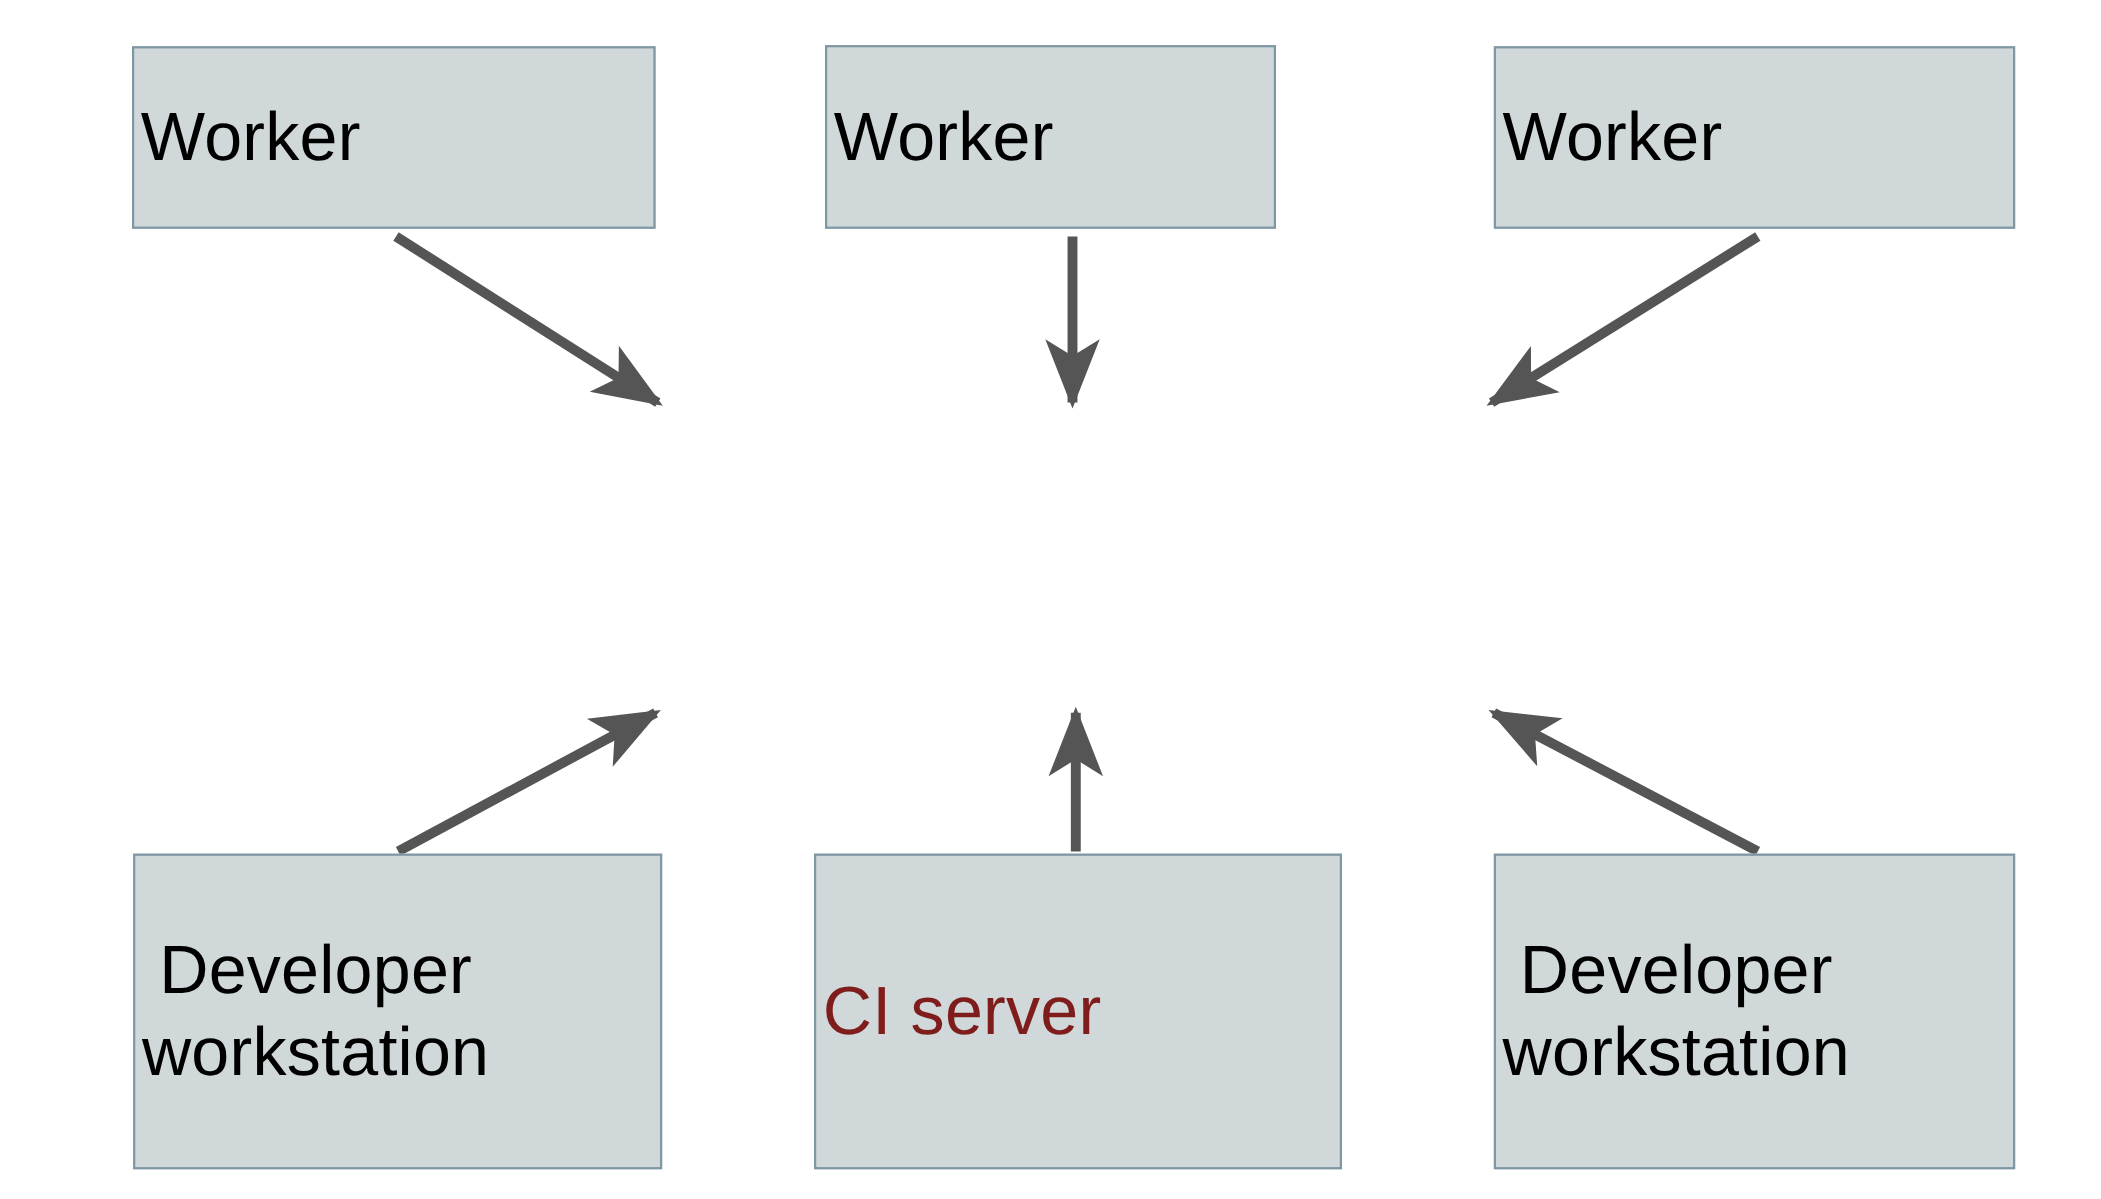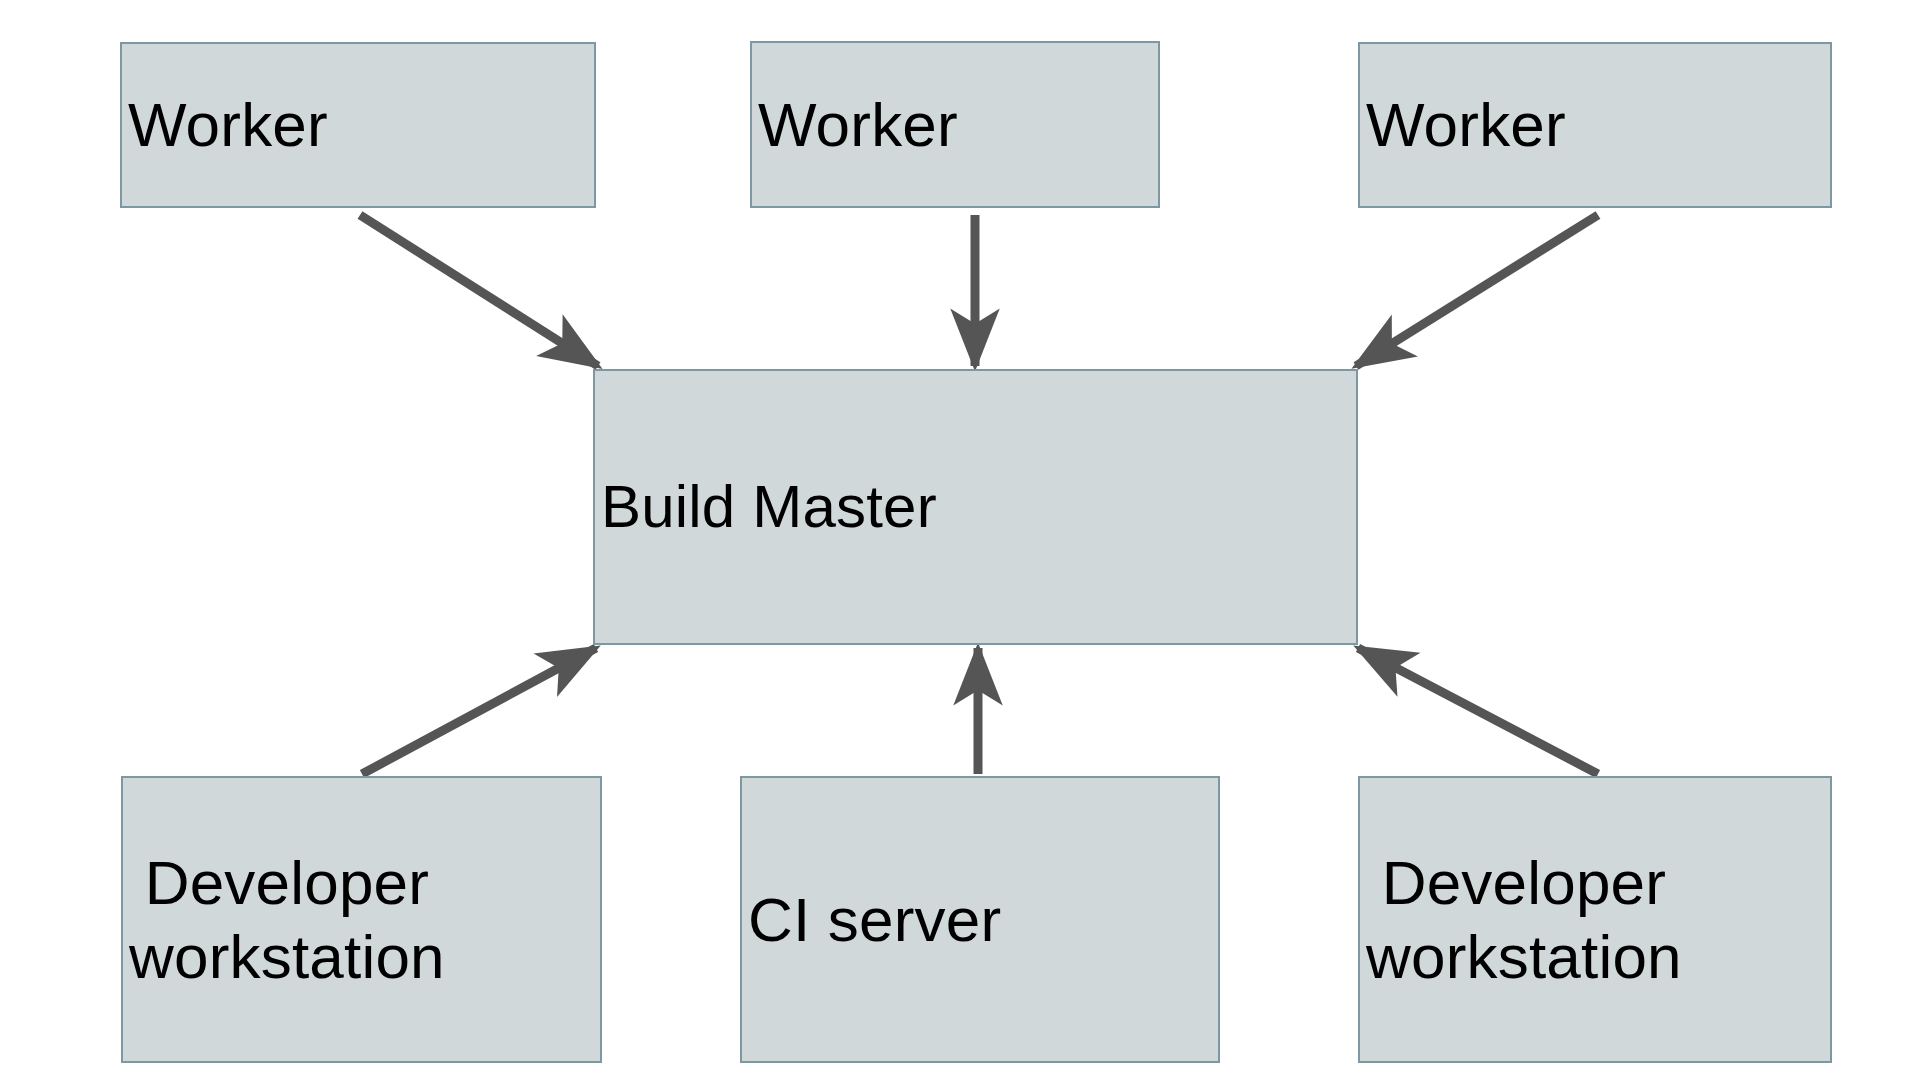--- a/index.html
+++ b/index.html
@@ -69,30 +69,27 @@
   </div>
 
   <div class="node" style="left: 750px; top: 41px; width: 410px; height: 167px; font-size: 62px; background: rgb(208, 216, 218); border-color: rgb(125, 151, 163); color: rgb(0, 0, 0);">
     <span class="node-label">Worker</span>
   </div>
 
   <div class="node" style="left: 1358px; top: 42px; width: 474px; height: 166px; font-size: 62px; background: rgb(208, 216, 218); border-color: rgb(125, 151, 163); color: rgb(0, 0, 0);">
     <span class="node-label">Worker</span>
   </div>
 
-  <div class="node" style="left: 593px; top: 369px; width: 765px; height: 276px; font-size: 60px; background: rgb(208, 216, 218); border-color: rgb(125, 151, 163); color: rgb(0, 0, 0);">
-    <span class="node-label">Build Master</span>
-  </div>
 
   <div class="node" style="left: 121px; top: 776px; width: 481px; height: 287px; font-size: 62px; background: rgb(208, 216, 218); border-color: rgb(125, 151, 163); color: rgb(0, 0, 0);">
     <span class="node-label">Developer
 workstation</span>
   </div>
 
-  <div class="node" style="left: 740px; top: 776px; width: 480px; height: 287px; font-size: 62px; background: rgb(208, 216, 218); border-color: rgb(125, 151, 163); color: #000000;">
+  <div class="node" style="left: 740px; top: 776px; width: 480px; height: 287px; font-size: 62px; background: rgb(208, 216, 218); border-color: rgb(125, 151, 163); color: #7f1d1d;">
     <span class="node-label">CI server</span>
   </div>
 
   <div class="node" style="left: 1358px; top: 776px; width: 474px; height: 287px; font-size: 62px; background: rgb(208, 216, 218); border-color: rgb(125, 151, 163); color: rgb(0, 0, 0);">
     <span class="node-label">Developer
 workstation</span>
   </div>
 
 </div>
 

